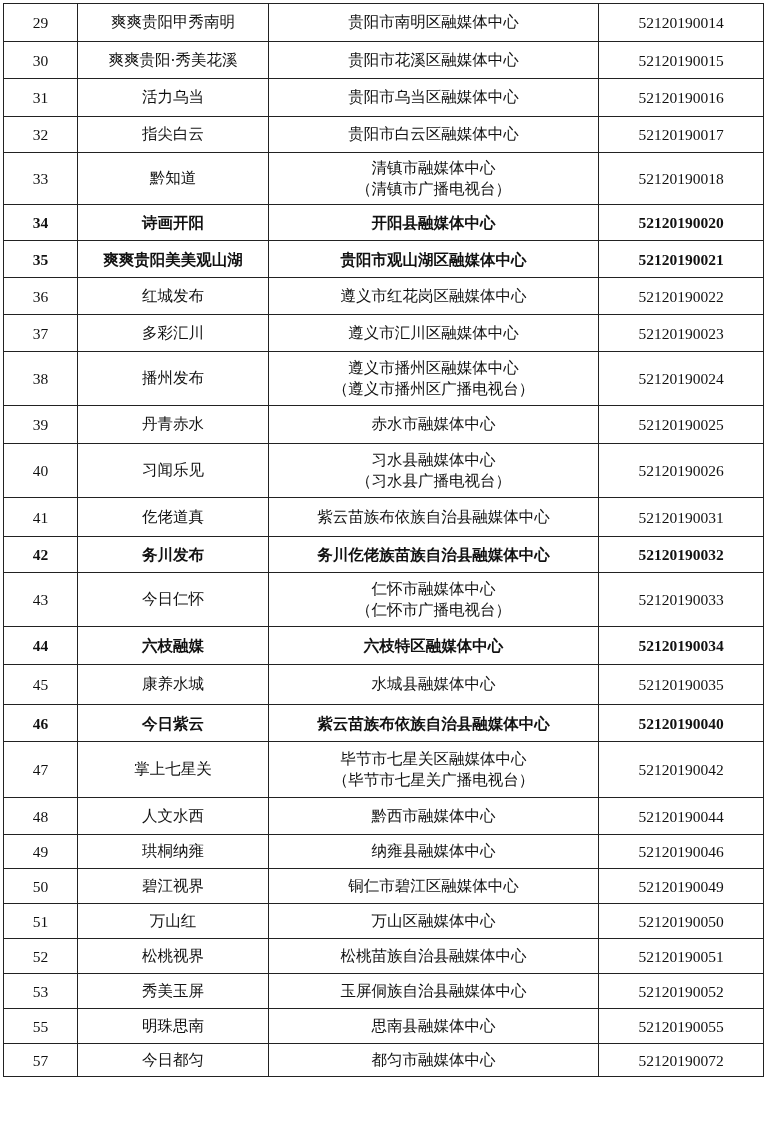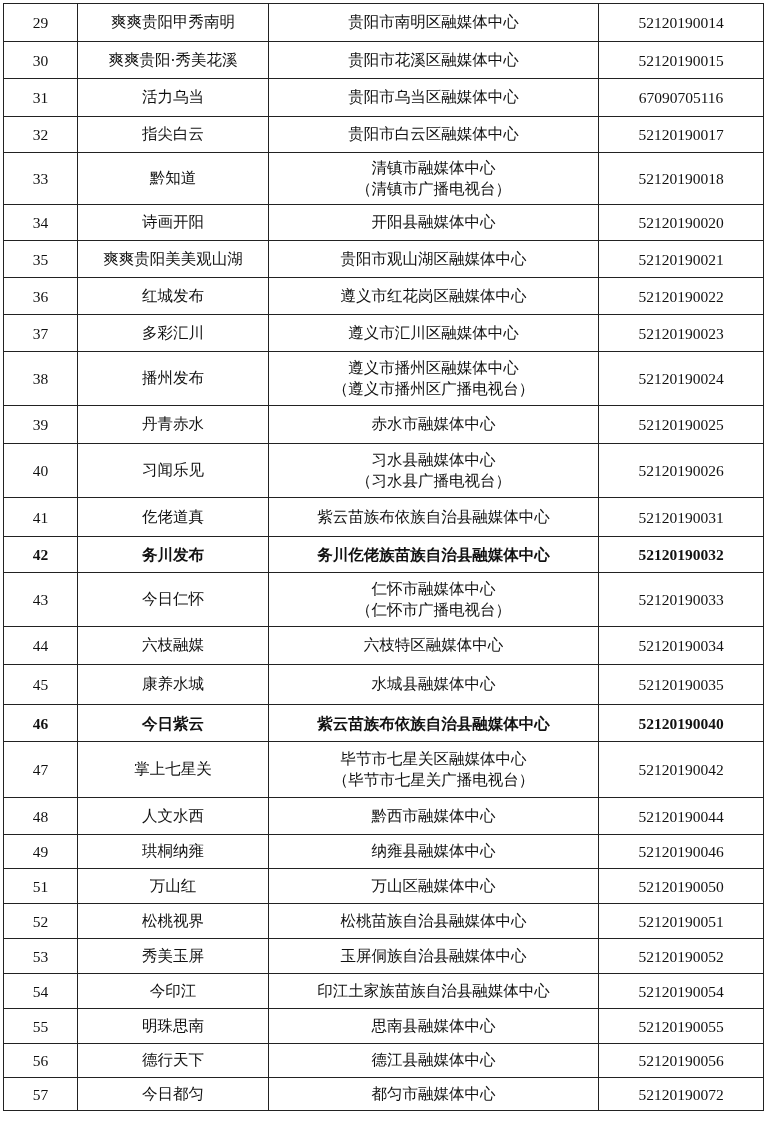--- a/index.html
+++ b/index.html
@@ -69,48 +69,48 @@
           <span class="line">贵阳市花溪区融媒体中心</span>
         </td>
     <td class="code">52120190015</td>
   </tr>
       <tr class="row" style="height: 38px;">
     <td class="num">31</td>
     <td class="name">活力乌当</td>
     <td class="org">
           <span class="line">贵阳市乌当区融媒体中心</span>
         </td>
-    <td class="code">67090705116</td>
+    <td class="code">52120190016</td>
   </tr>
       <tr class="row" style="height: 36px;">
     <td class="num">32</td>
     <td class="name">指尖白云</td>
     <td class="org">
           <span class="line">贵阳市白云区融媒体中心</span>
         </td>
     <td class="code">52120190017</td>
   </tr>
       <tr class="row" style="height: 52px;">
     <td class="num">33</td>
     <td class="name">黔知道</td>
     <td class="org">
           <span class="line">清镇市融媒体中心</span>
           <span class="line">（清镇市广播电视台）</span>
         </td>
     <td class="code">52120190018</td>
   </tr>
-      <tr class="row" style="height: 36px;">
+      <tr class="row" style="height: 36px; font-weight: bold;">
     <td class="num">34</td>
     <td class="name">诗画开阳</td>
     <td class="org">
           <span class="line">开阳县融媒体中心</span>
         </td>
     <td class="code">52120190020</td>
   </tr>
-      <tr class="row" style="height: 37px;">
+      <tr class="row" style="height: 37px; font-weight: bold;">
     <td class="num">35</td>
     <td class="name">爽爽贵阳美美观山湖</td>
     <td class="org">
           <span class="line">贵阳市观山湖区融媒体中心</span>
         </td>
     <td class="code">52120190021</td>
   </tr>
       <tr class="row" style="height: 37px;">
     <td class="num">36</td>
     <td class="name">红城发布</td>
@@ -171,21 +171,21 @@
   </tr>
       <tr class="row" style="height: 54px;">
     <td class="num">43</td>
     <td class="name">今日仁怀</td>
     <td class="org">
           <span class="line">仁怀市融媒体中心</span>
           <span class="line">（仁怀市广播电视台）</span>
         </td>
     <td class="code">52120190033</td>
   </tr>
-      <tr class="row" style="height: 38px;">
+      <tr class="row" style="height: 38px; font-weight: bold;">
     <td class="num">44</td>
     <td class="name">六枝融媒</td>
     <td class="org">
           <span class="line">六枝特区融媒体中心</span>
         </td>
     <td class="code">52120190034</td>
   </tr>
       <tr class="row" style="height: 40px;">
     <td class="num">45</td>
     <td class="name">康养水城</td>
@@ -221,20 +221,28 @@
   </tr>
       <tr class="row" style="height: 34px;">
     <td class="num">49</td>
     <td class="name">珙桐纳雍</td>
     <td class="org">
           <span class="line">纳雍县融媒体中心</span>
         </td>
     <td class="code">52120190046</td>
   </tr>
       <tr class="row" style="height: 35px;">
+    <td class="num">50</td>
+    <td class="name">碧江视界</td>
+    <td class="org">
+          <span class="line">铜仁市碧江区融媒体中心</span>
+        </td>
+    <td class="code">52120190049</td>
+  </tr>
+      <tr class="row" style="height: 35px;">
     <td class="num">51</td>
     <td class="name">万山红</td>
     <td class="org">
           <span class="line">万山区融媒体中心</span>
         </td>
     <td class="code">52120190050</td>
   </tr>
       <tr class="row" style="height: 35px;">
     <td class="num">52</td>
     <td class="name">松桃视界</td>
@@ -245,42 +253,26 @@
   </tr>
       <tr class="row" style="height: 35px;">
     <td class="num">53</td>
     <td class="name">秀美玉屏</td>
     <td class="org">
           <span class="line">玉屏侗族自治县融媒体中心</span>
         </td>
     <td class="code">52120190052</td>
   </tr>
       <tr class="row" style="height: 35px;">
-    <td class="num">54</td>
-    <td class="name">今印江</td>
-    <td class="org">
-          <span class="line">印江土家族苗族自治县融媒体中心</span>
-        </td>
-    <td class="code">52120190054</td>
-  </tr>
-      <tr class="row" style="height: 35px;">
     <td class="num">55</td>
     <td class="name">明珠思南</td>
     <td class="org">
           <span class="line">思南县融媒体中心</span>
         </td>
     <td class="code">52120190055</td>
-  </tr>
-      <tr class="row" style="height: 34px;">
-    <td class="num">56</td>
-    <td class="name">德行天下</td>
-    <td class="org">
-          <span class="line">德江县融媒体中心</span>
-        </td>
-    <td class="code">52120190056</td>
   </tr>
       <tr class="row" style="height: 33px;">
     <td class="num">57</td>
     <td class="name">今日都匀</td>
     <td class="org">
           <span class="line">都匀市融媒体中心</span>
         </td>
     <td class="code">52120190072</td>
   </tr>
     </tbody>

